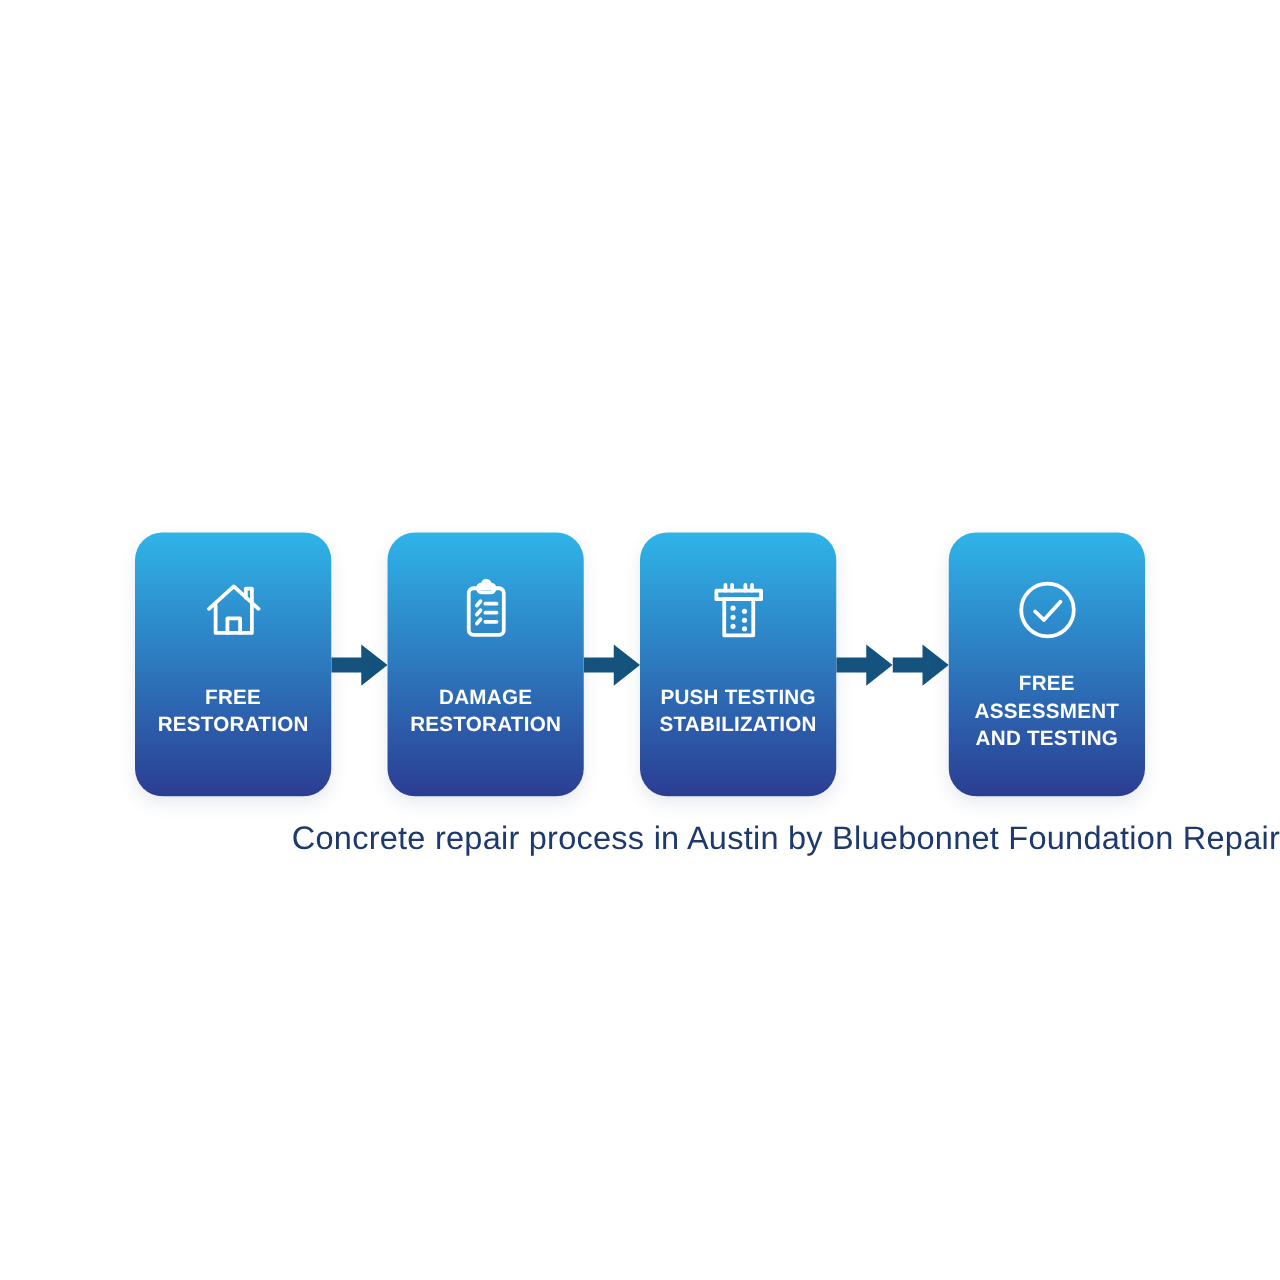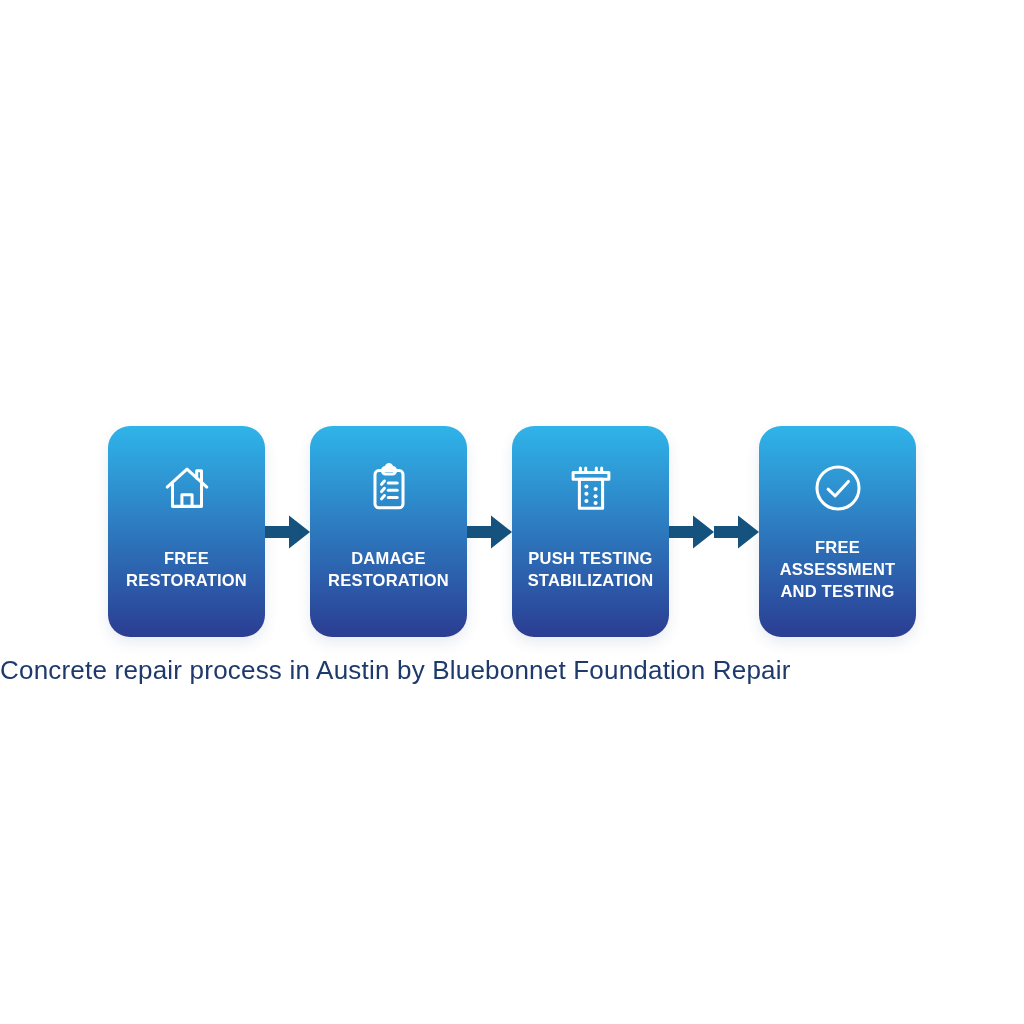--- a/index.html
+++ b/index.html
@@ -65,21 +65,21 @@
     display: flex;
     align-items: center;
     justify-content: center;
   }
   .arrow-cell svg { display: block; }
   .caption {
     position: absolute;
     top: 655px;
     left: 0;
     width: 100%;
-    text-align: left;
+    text-align: right;
     font-size: 26px;
     font-weight: 500;
     color: var(--caption-color, #1E3A6C);
     letter-spacing: 0.2px;
   }
 </style>
 </head>
 <body>
 
 <div class="canvas">

